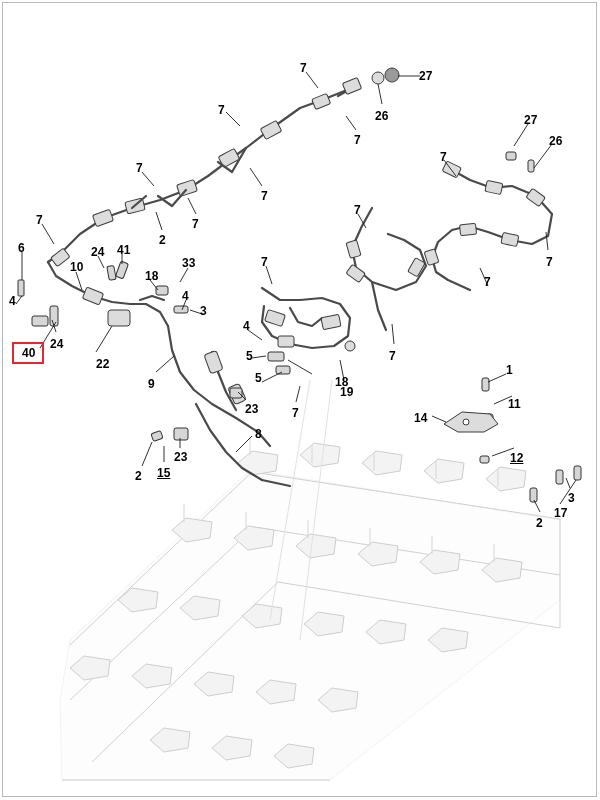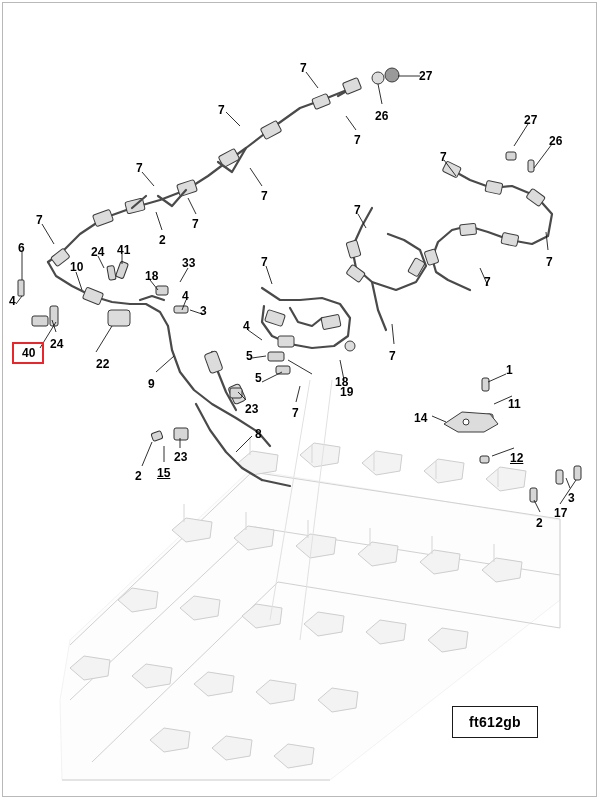--- a/index.html
+++ b/index.html
@@ -363,15 +363,14 @@
   <div class="callout" style="left:414px;top:412px;">14</div>
   <div class="callout" style="left:255px;top:428px;">8</div>
   <div class="callout" style="left:510px;top:452px;text-decoration:underline;">12</div>
   <div class="callout" style="left:174px;top:451px;">23</div>
   <div class="callout" style="left:135px;top:470px;">2</div>
   <div class="callout" style="left:157px;top:467px;text-decoration:underline;">15</div>
   <div class="callout" style="left:568px;top:492px;">3</div>
   <div class="callout" style="left:554px;top:507px;">17</div>
   <div class="callout" style="left:536px;top:517px;">2</div>
 
-  <div id="part-label">ft612gb</div>
 
 </div>
 
 </body></html>

